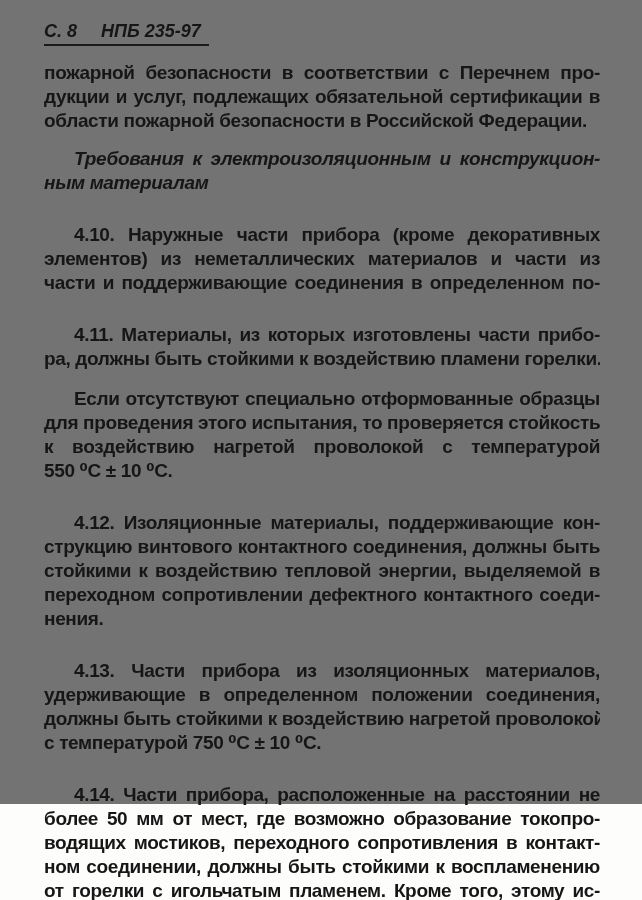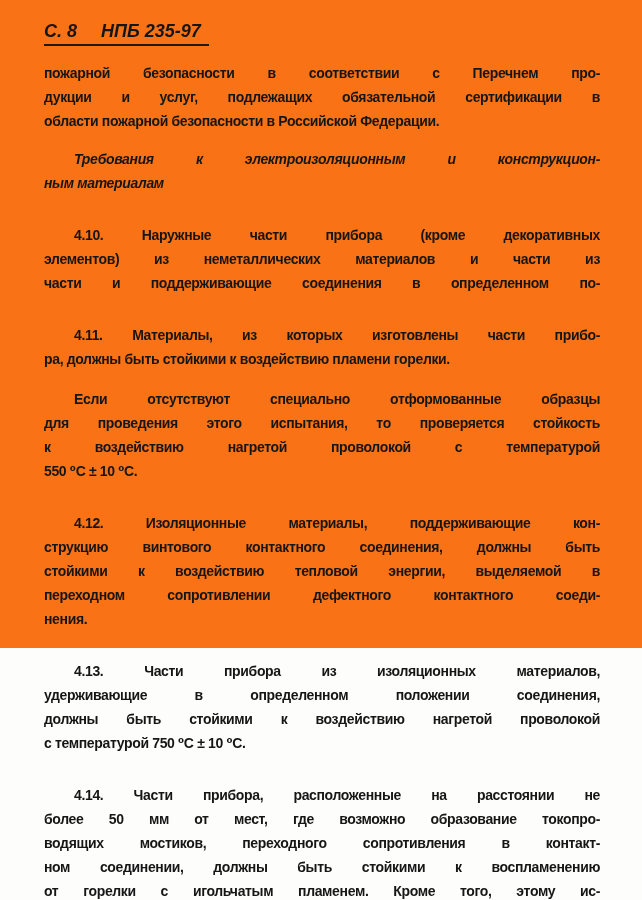--- a/index.html
+++ b/index.html
@@ -5,44 +5,44 @@
   html, body { margin: 0; padding: 0; }
   body {
     width: 642px; height: 900px;
     background: #fdfdfc;
     font-family: "Liberation Sans", "DejaVu Sans", sans-serif;
     color: #161616;
     overflow: hidden;
   }
   .page {
     box-sizing: border-box;
-    width: 642px; height: 648px;
+    width: 642px; height: 804px;
     padding: 20px 42px 8px 44px;
-    background: #f97316;
+    background: #737373;
   }
   .doc-header {
     display: inline-block;
     font-size: 18px;
     line-height: 22px;
     font-weight: 700;
     font-style: italic;
     border-bottom: 2px solid #1a1a1a;
     padding: 0 8px 2px 0;
     margin-bottom: 15px;
     white-space: nowrap;
   }
   .doc-header .hdr-gap { display: inline-block; width: 24px; }
   .block { margin-top: 28px; }
   .block.first { margin-top: 0; }
   .block.heading { margin-top: 14px; font-style: italic; }
   .block.nogap { margin-top: 16px; }
   .ln {
     height: 24px;
     line-height: 24px;
-    font-size: 14px;
+    font-size: 19px;
     font-weight: 700;
     letter-spacing: -0.35px;
     text-align: justify;
     text-align-last: justify;
     overflow: hidden;
     white-space: nowrap;
   }
   .ln.last { text-align-last: left; }
   .ln.ind { text-indent: 30px; }
 </style>

